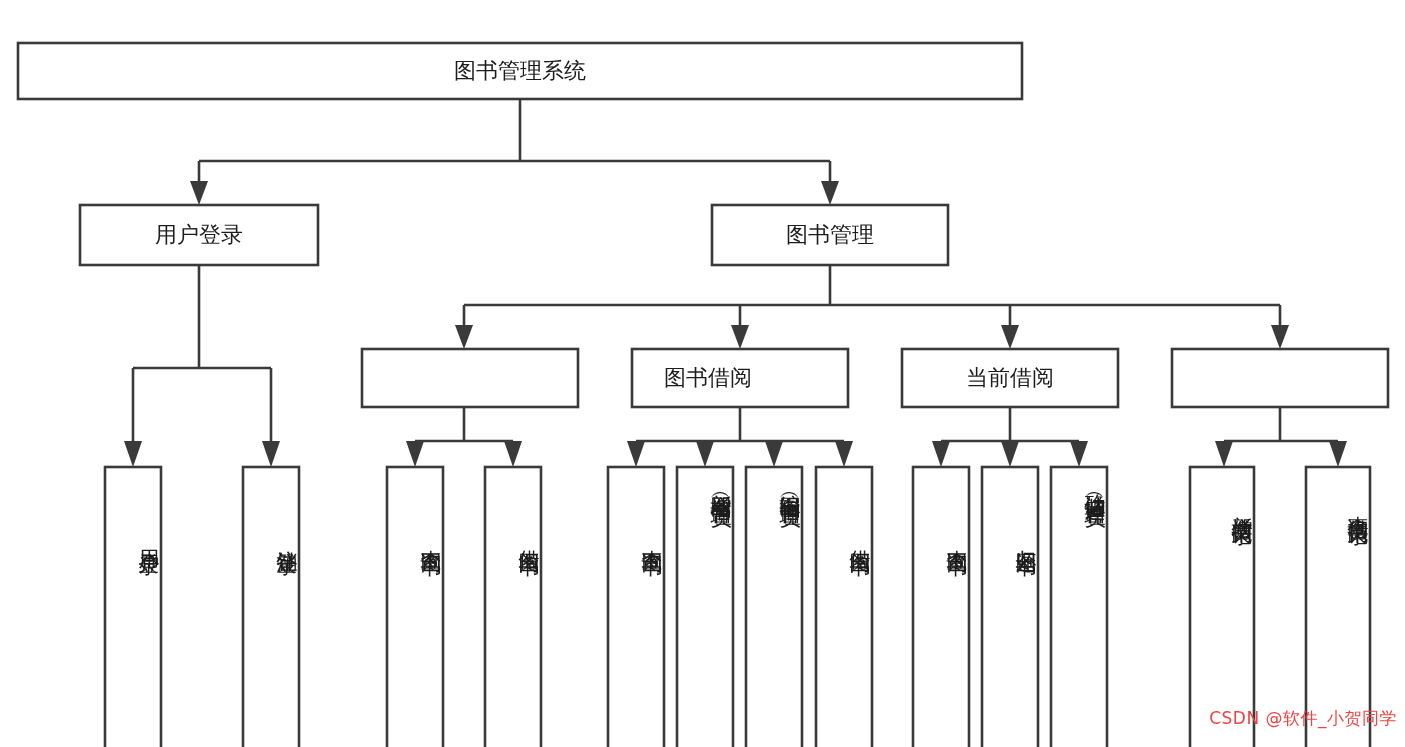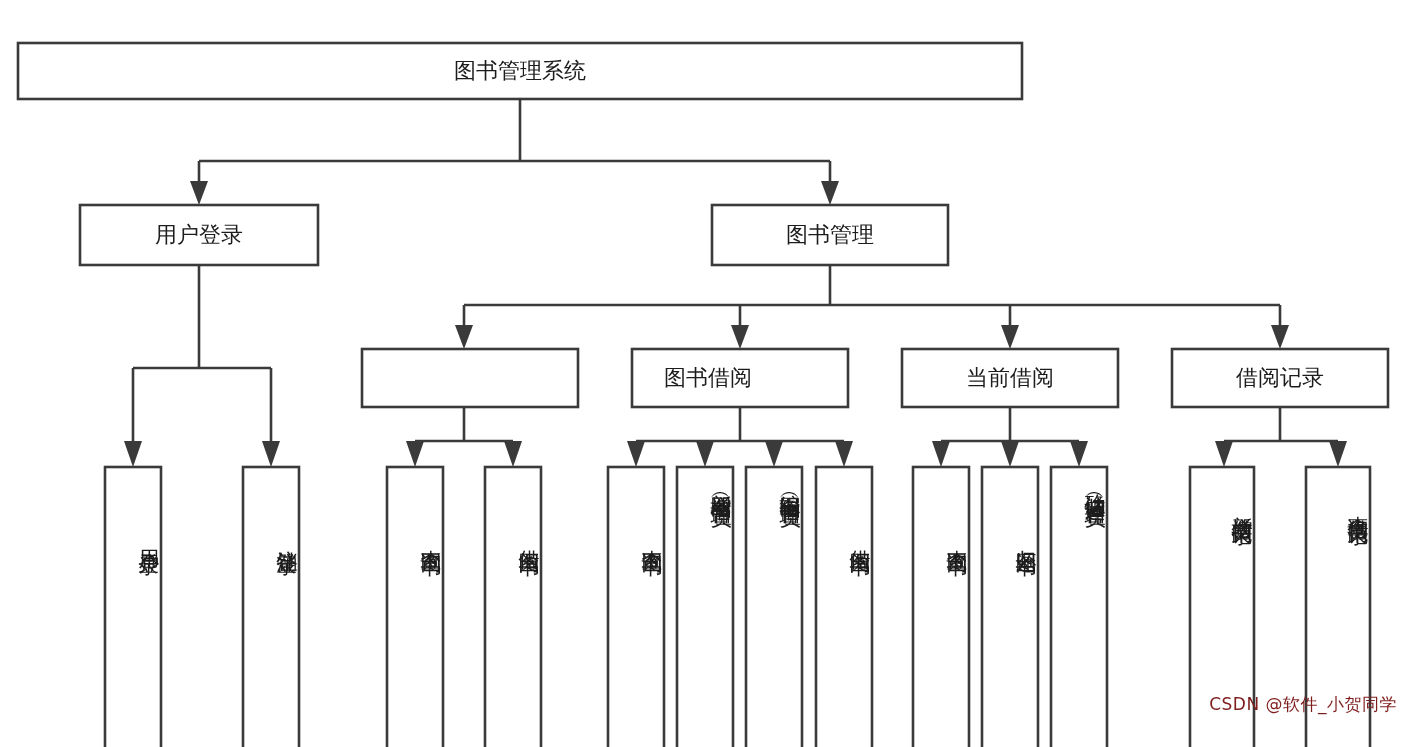--- a/index.html
+++ b/index.html
@@ -64,24 +64,24 @@
     color: #1c1c1c;
     display: flex;
     align-items: center;
     justify-content: center;
     white-space: nowrap;
     pointer-events: none;
   }
   .watermark {
     position: absolute;
     right: 8px;
-    bottom: 20px;
+    bottom: 6px;
     font-family: "DejaVu Sans", "Liberation Sans", sans-serif;
     font-size: 17px;
-    color: #7f1d1d;
+    color: #ef4444;
     letter-spacing: 0.5px;
     white-space: nowrap;
     pointer-events: none;
   }
 </style>
 </head>
 <body>
 
 <div id="diagram-root">
 
@@ -188,21 +188,20 @@
     <rect class="node-rect" x="1306" y="434" width="64" height="300"></rect>
   </svg>
 
   <div class="hlabel" style="left:18px; top:10px; width:1004px; height:56px;">图书管理系统</div>
 
   <div class="hlabel" style="left:80px; top:172px; width:238px; height:60px;">用户登录</div>
   <div class="hlabel" style="left:712px; top:172px; width:236px; height:60px;">图书管理</div>
 
   <div class="hlabel" style="left:600px; top:316px; width:216px; height:58px;">图书借阅</div>
   <div class="hlabel" style="left:902px; top:316px; width:216px; height:58px;">当前借阅</div>
-  <div class="hlabel" style="left:1172px; top:316px; width:216px; height:58px;">借阅记录</div>
 
   <div class="vlabel" style="left:105px; top:500px; width:56px;">用户登录</div>
   <div class="vlabel" style="left:243px; top:500px; width:56px;">注销登录</div>
 
   <div class="vlabel" style="left:387px; top:500px; width:56px;">查询图书</div>
   <div class="vlabel" style="left:485px; top:500px; width:56px;">借阅图书</div>
 
   <div class="vlabel" style="left:608px; top:500px; width:56px;">查询图书</div>
   <div class="vlabel" style="left:677px; top:444px; width:56px;">新增图书（管理员）</div>
   <div class="vlabel" style="left:746px; top:444px; width:56px;">编辑图书（管理员）</div>

